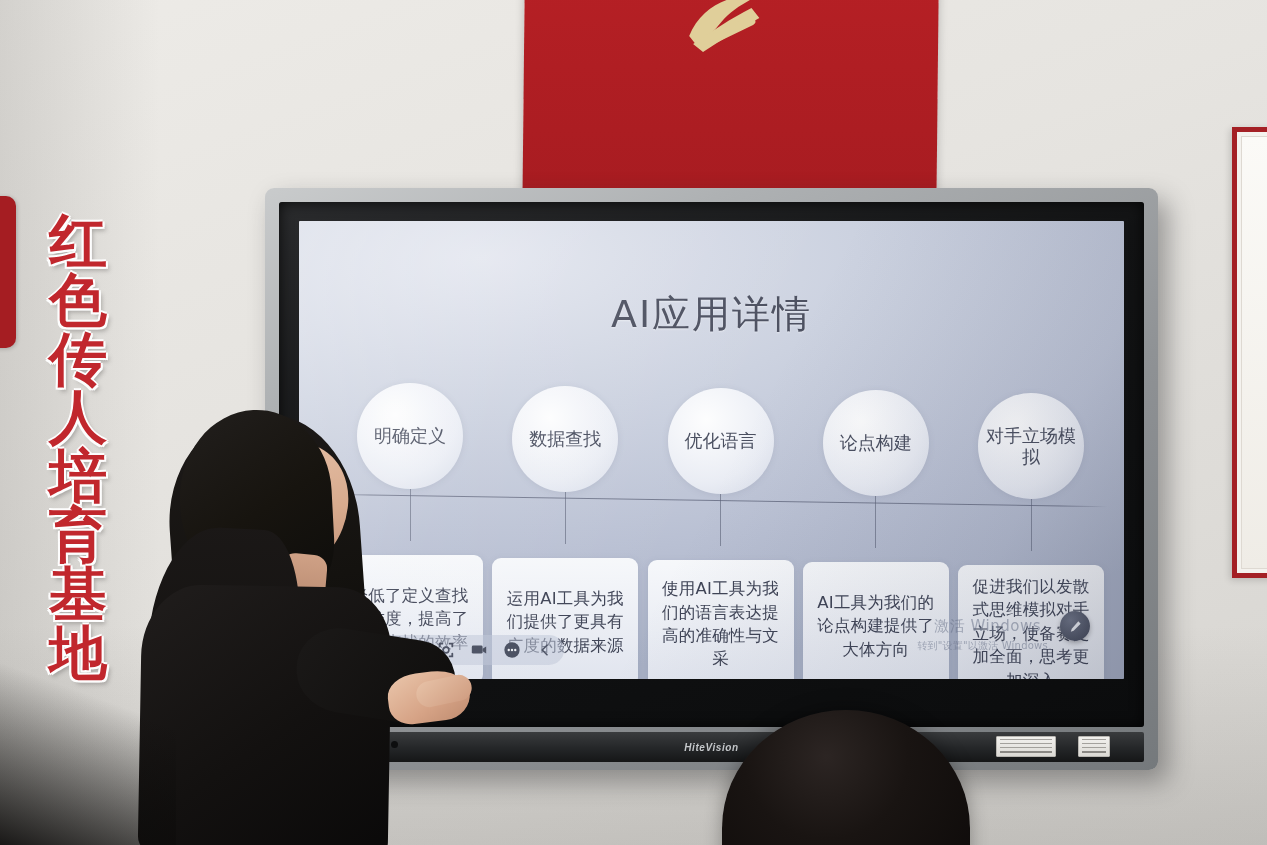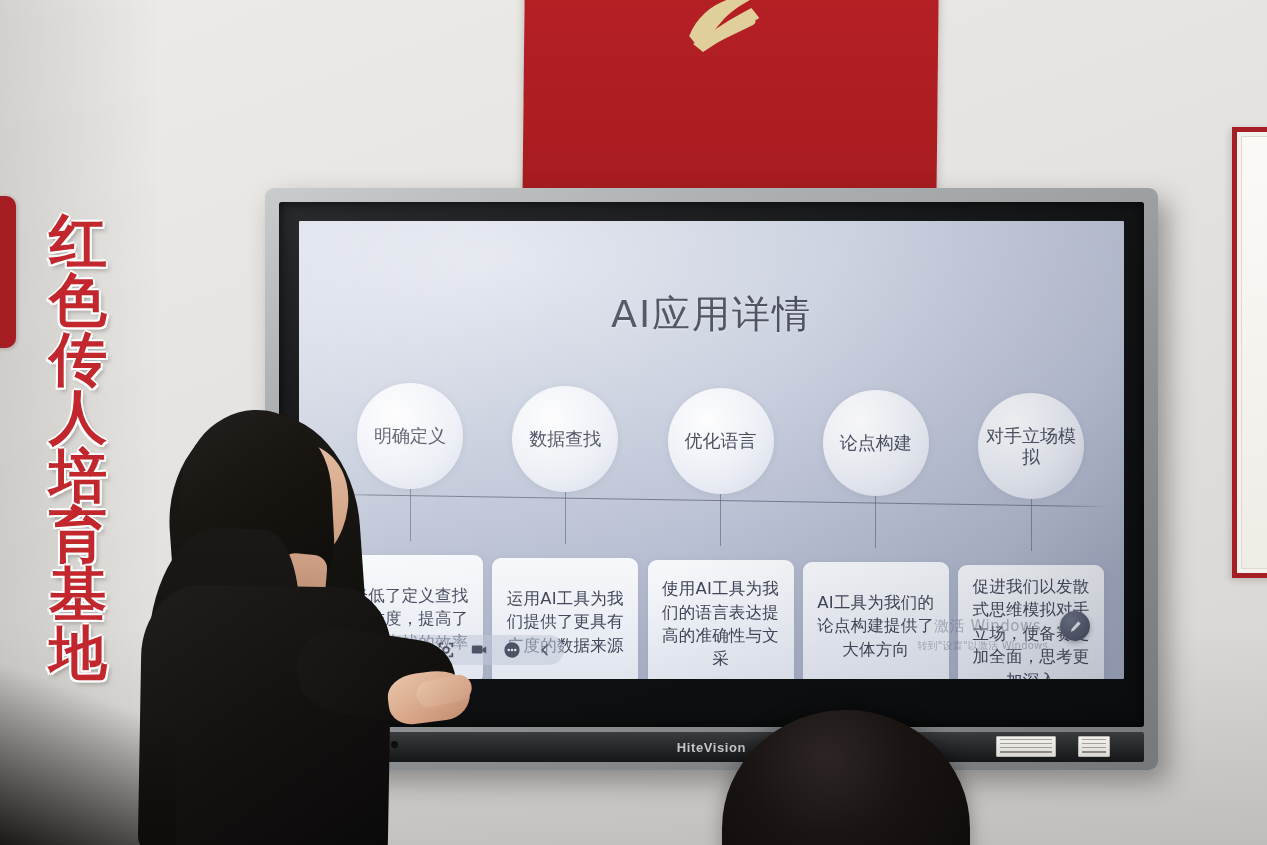--- a/index.html
+++ b/index.html
@@ -127,24 +127,25 @@
     position: absolute;
     left: 14px; right: 14px; bottom: 8px; height: 30px;
     background: linear-gradient(180deg,#3a3c3e,#242628 55%,#151617);
     border-radius: 2px;
   }
   .board-brand {
     position: absolute;
     left: 50%; top: 50%;
     transform: translate(-50%,-50%);
     color: #c4c7ca;
-    font-size: 13px;
+    font-size: 10px;
     letter-spacing: 0.6px;
     font-weight: 600;
     white-space: nowrap;
+    font-style: italic;
   }
   .chin-sticker {
     position: absolute;
     bottom: 5px;
     height: 19px;
     background: linear-gradient(180deg,#f2f1ee,#dcdad5);
     border: 1px solid #b9b7b2;
     border-radius: 1px;
   }
   .chin-sticker.s1 { right: 88px; width: 58px; }

